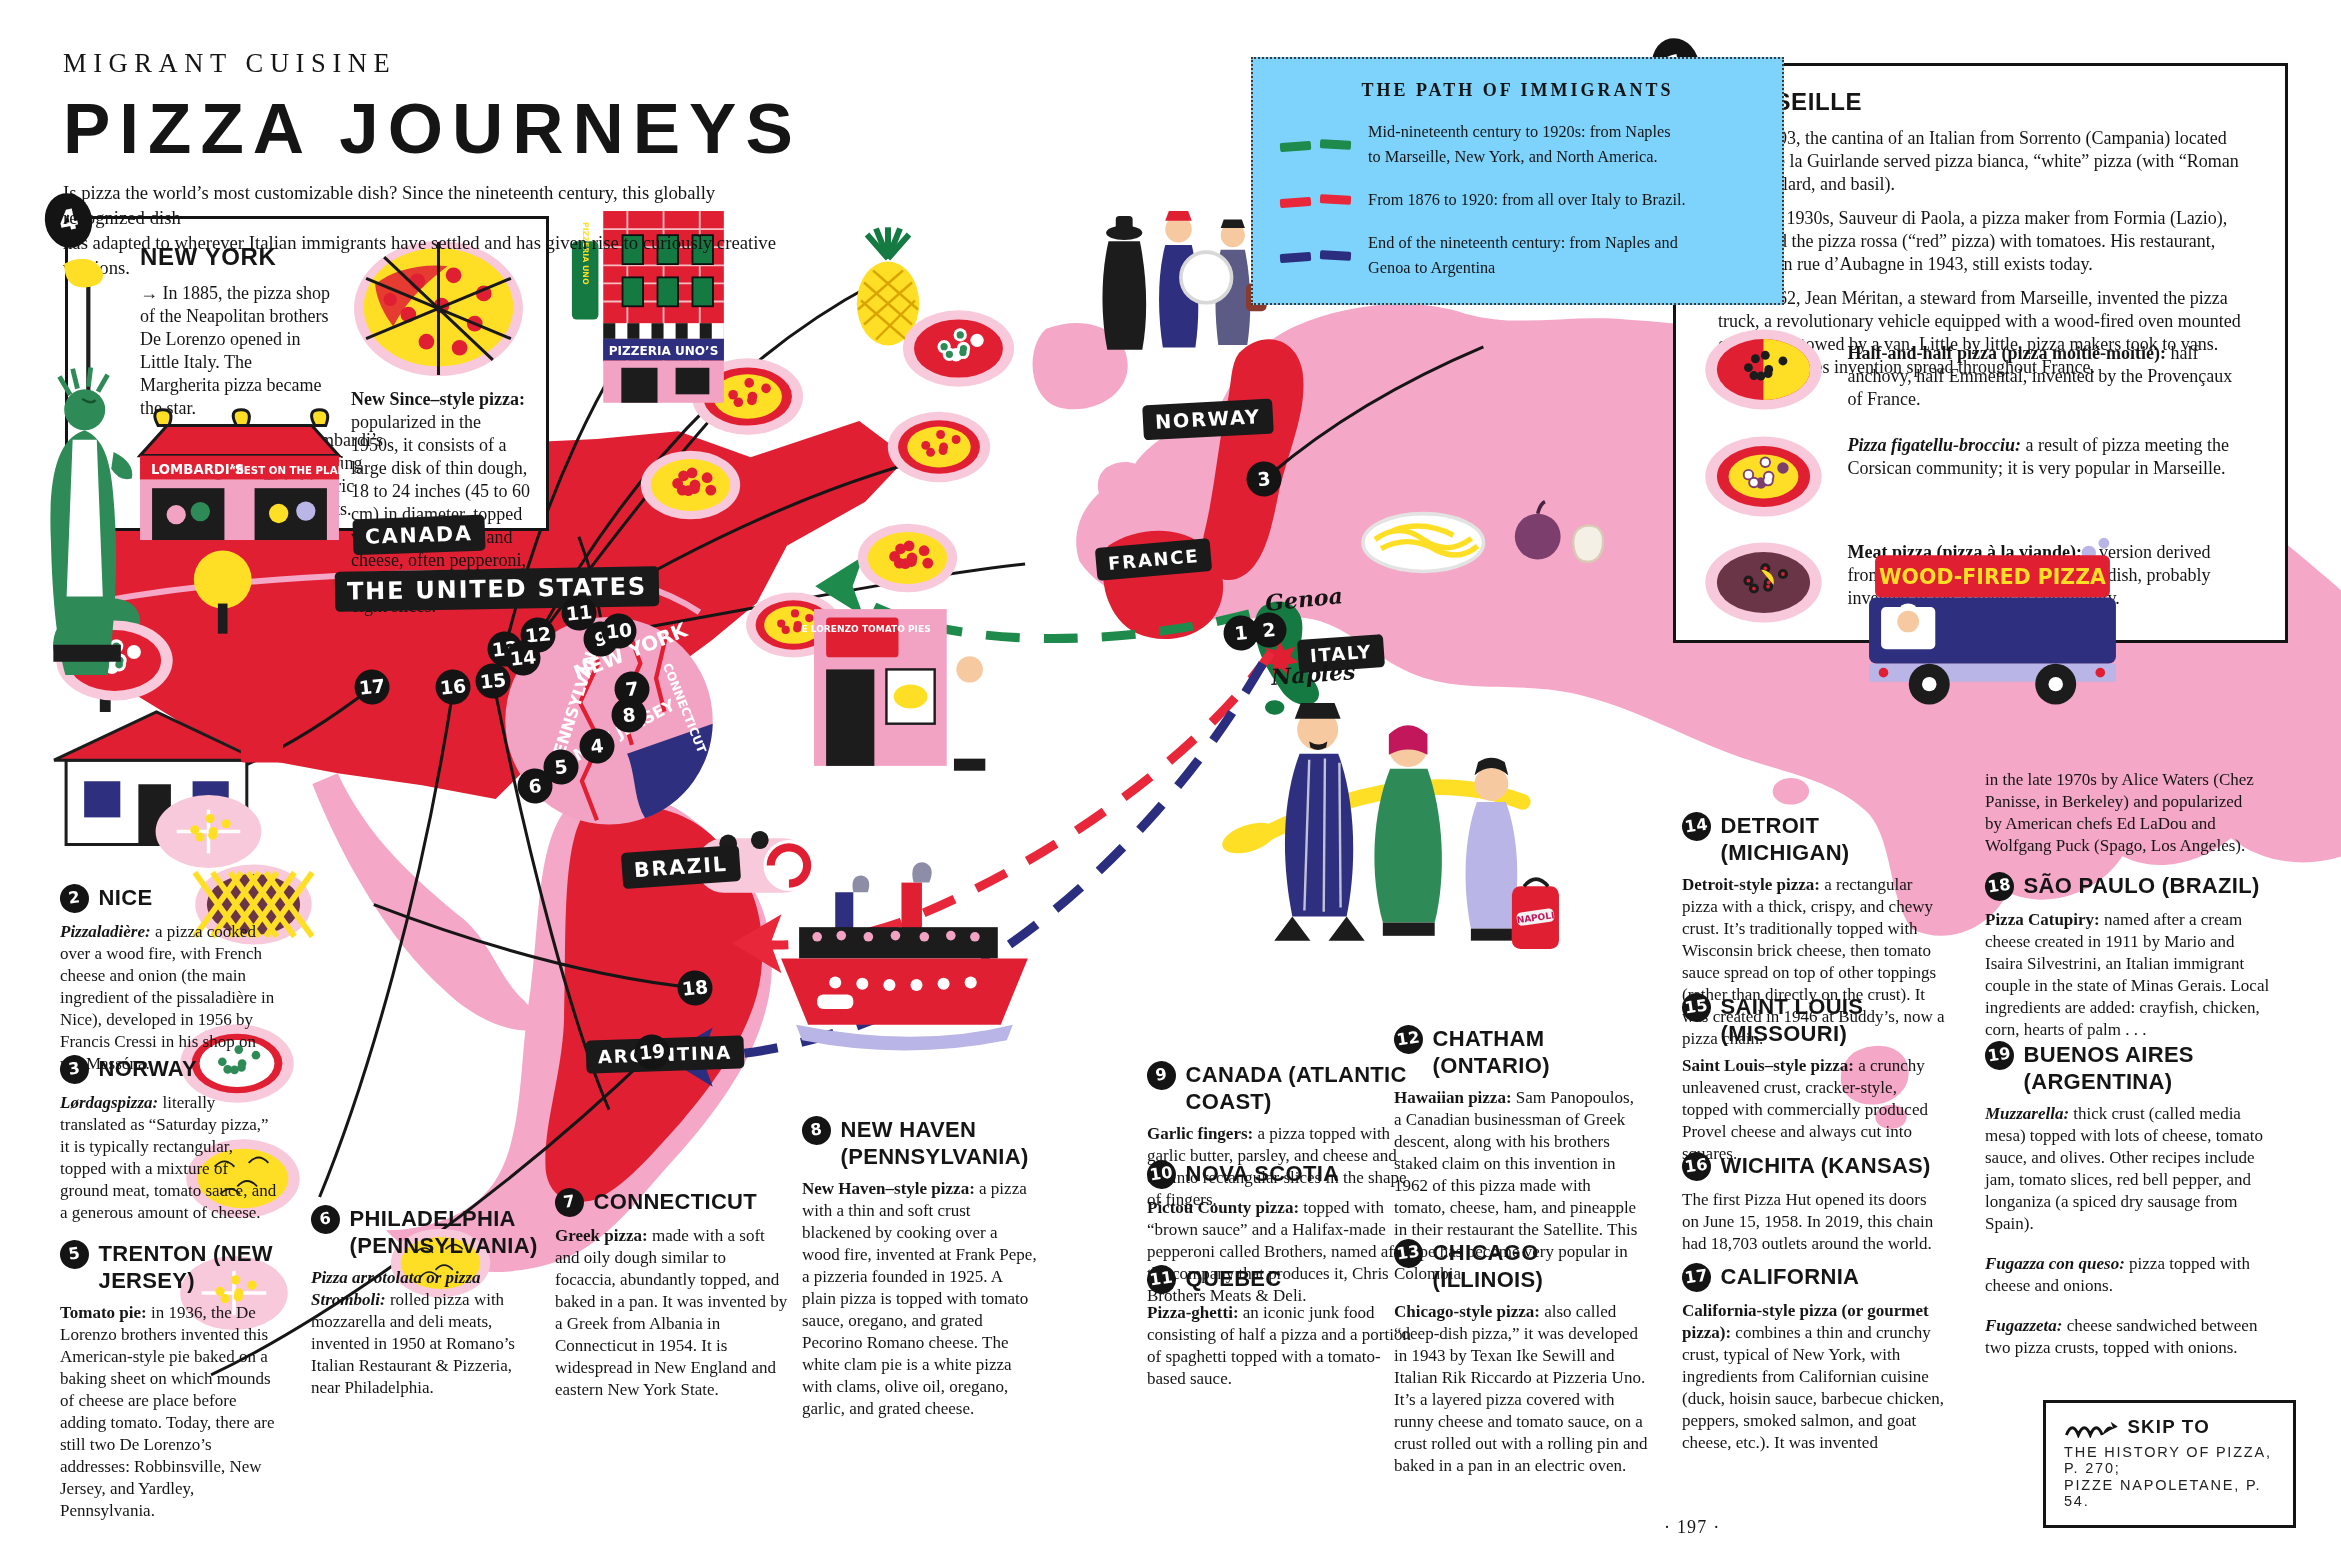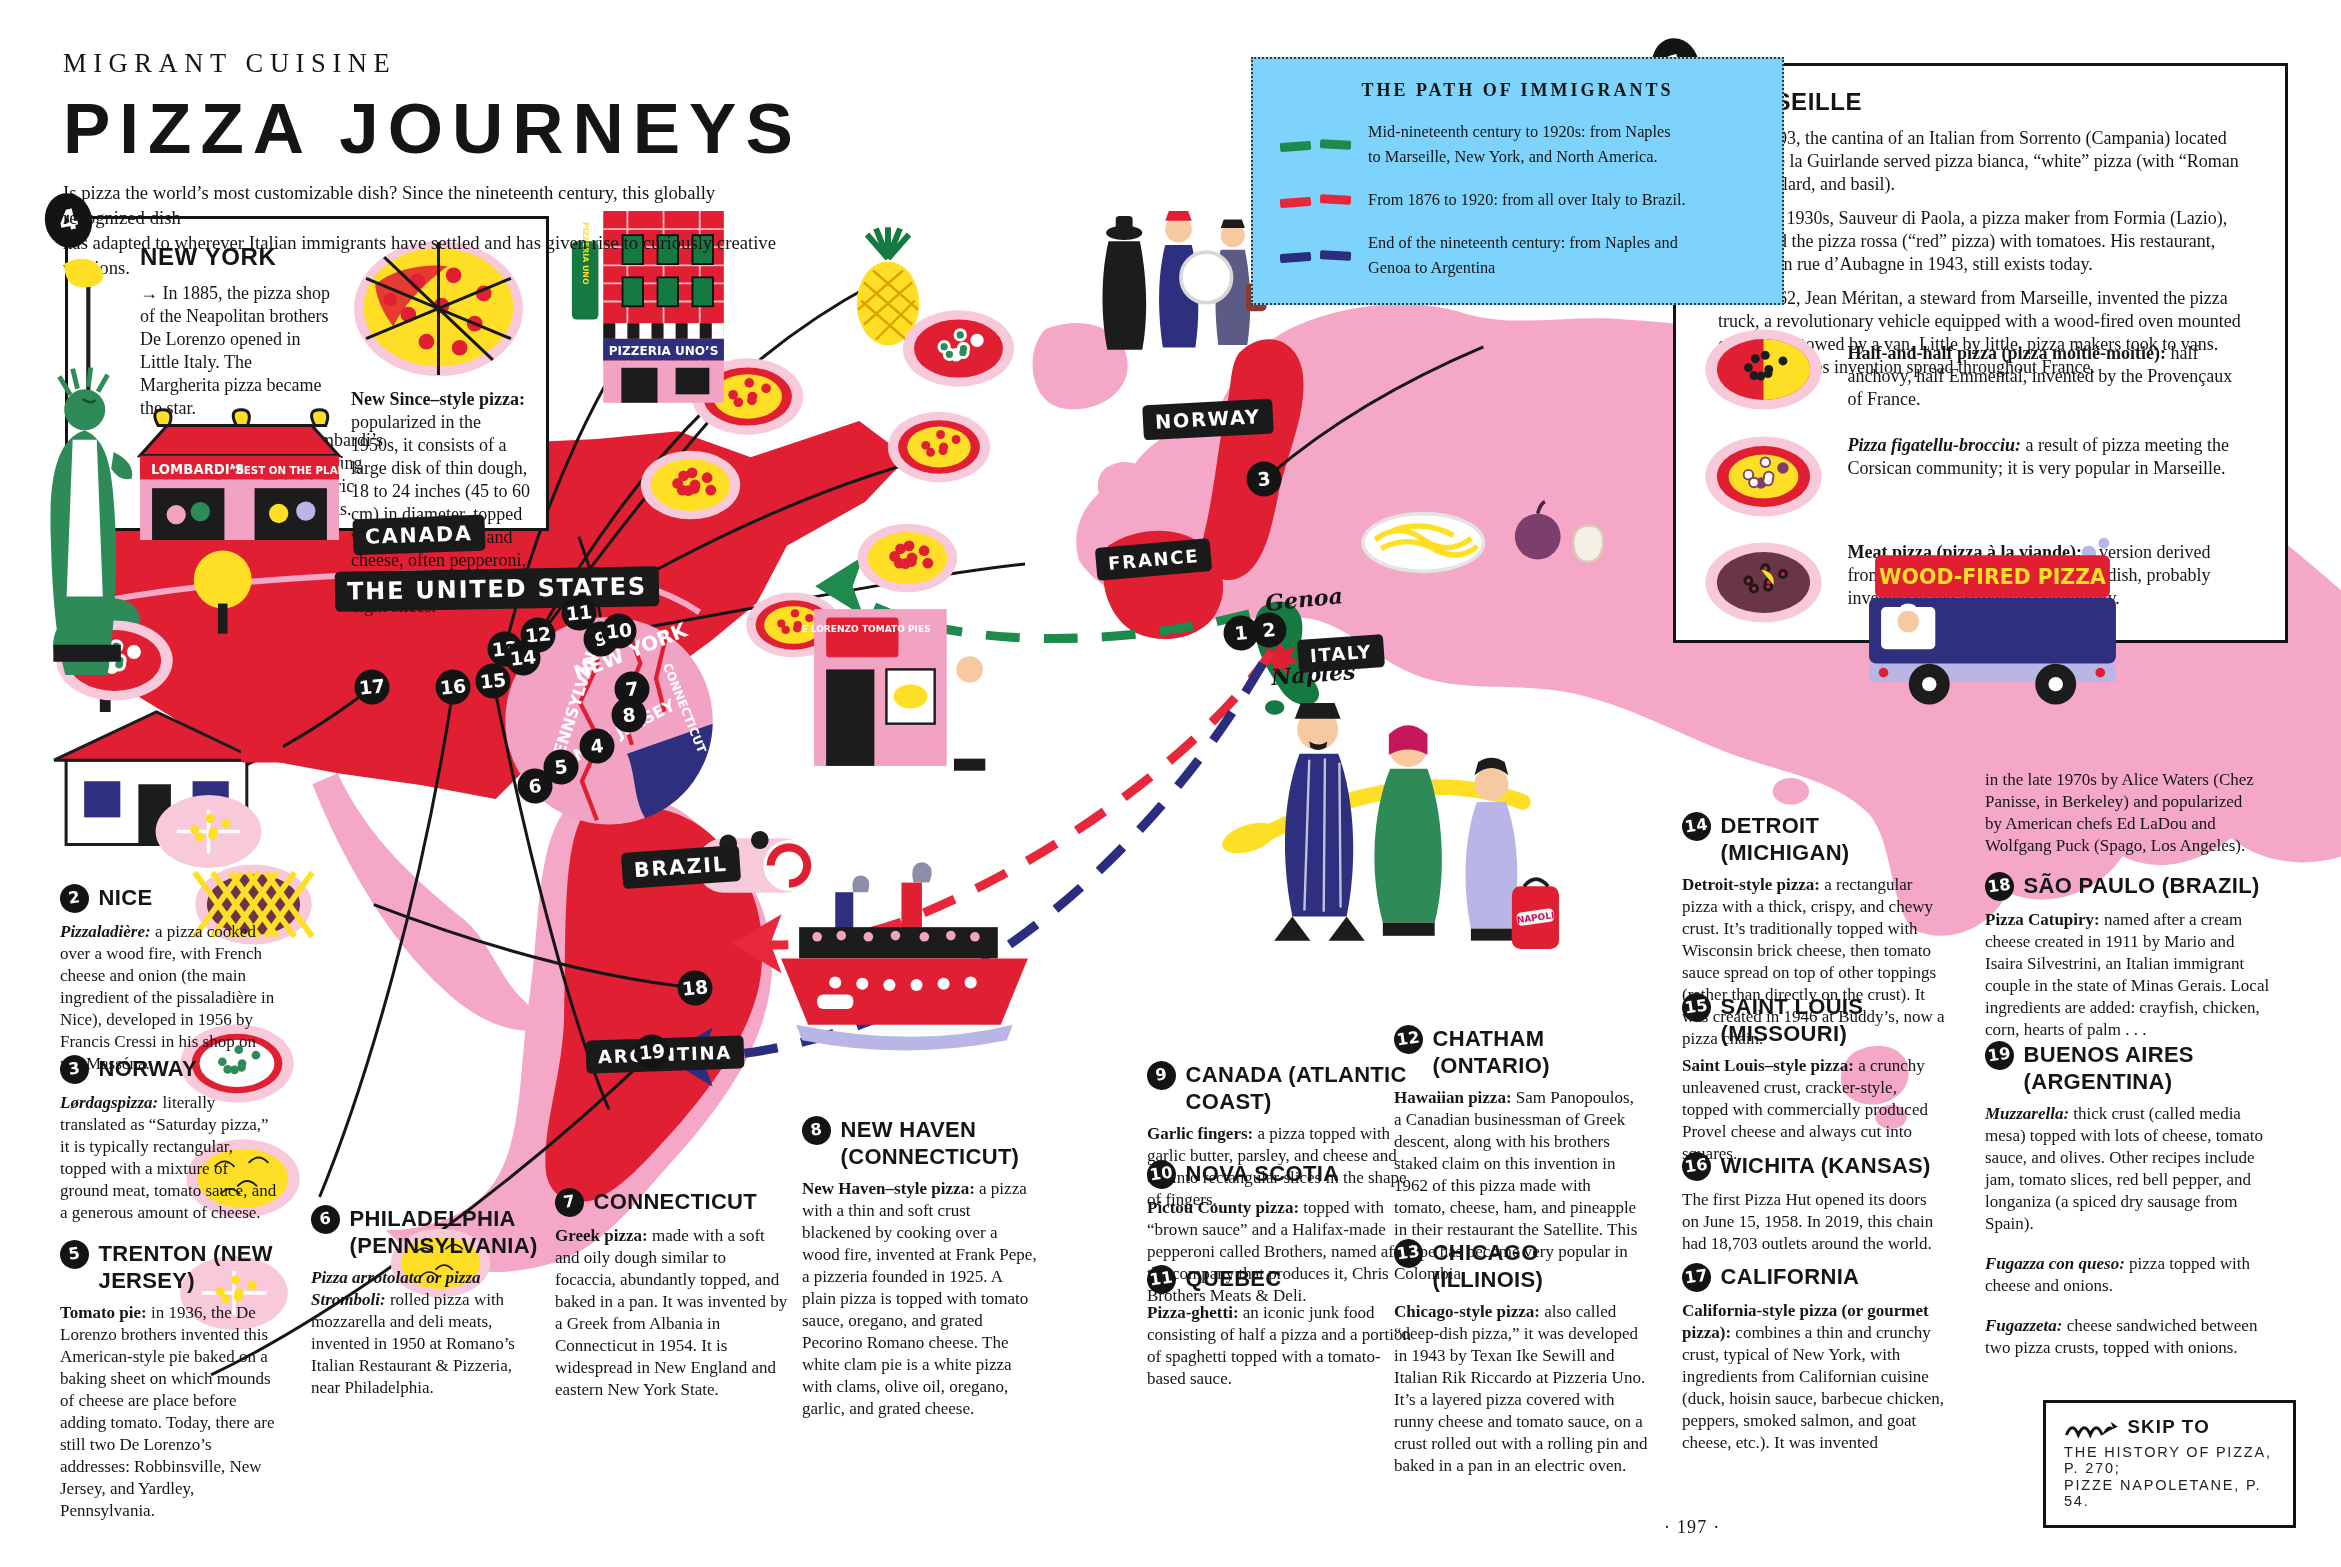--- a/index.html
+++ b/index.html
@@ -581,21 +581,21 @@
     <div class="section" style="left: 555px; top: 1189px; width: 236px; z-index: 7;">
       <div class="sec-head">
         <span class="sec-badge">7</span>
         <span>CONNECTICUT</span>
       </div>
       <p><span class="entry-lead">Greek pizza: </span>made with a soft and oily dough similar to focaccia, abundantly topped, and baked in a pan. It was invented by a Greek from Albania in Connecticut in 1954. It is widespread in New England and eastern New York State.</p>
     </div>
     <div class="section" style="left: 802px; top: 1117px; width: 236px; z-index: 7;">
       <div class="sec-head">
         <span class="sec-badge">8</span>
-        <span>NEW HAVEN (CONNECTICUT)</span>
+        <span>NEW HAVEN (PENNSYLVANIA)</span>
       </div>
       <p><span class="entry-lead">New Haven–style pizza: </span>a pizza with a thin and soft crust blackened by cooking over a wood fire, invented at Frank Pepe, a pizzeria founded in 1925. A plain pizza is topped with tomato sauce, oregano, and grated Pecorino Romano cheese. The white clam pie is a white pizza with clams, olive oil, oregano, garlic, and grated cheese.</p>
     </div>
     <div class="section" style="left: 1147px; top: 1062px; width: 265px; z-index: 7;">
       <div class="sec-head">
         <span class="sec-badge">9</span>
         <span>CANADA (ATLANTIC COAST)</span>
       </div>
       <p><span class="entry-lead">Garlic fingers: </span>a pizza topped with garlic butter, parsley, and cheese and cut into rectangular slices in the shape of fingers.</p>
     </div>

